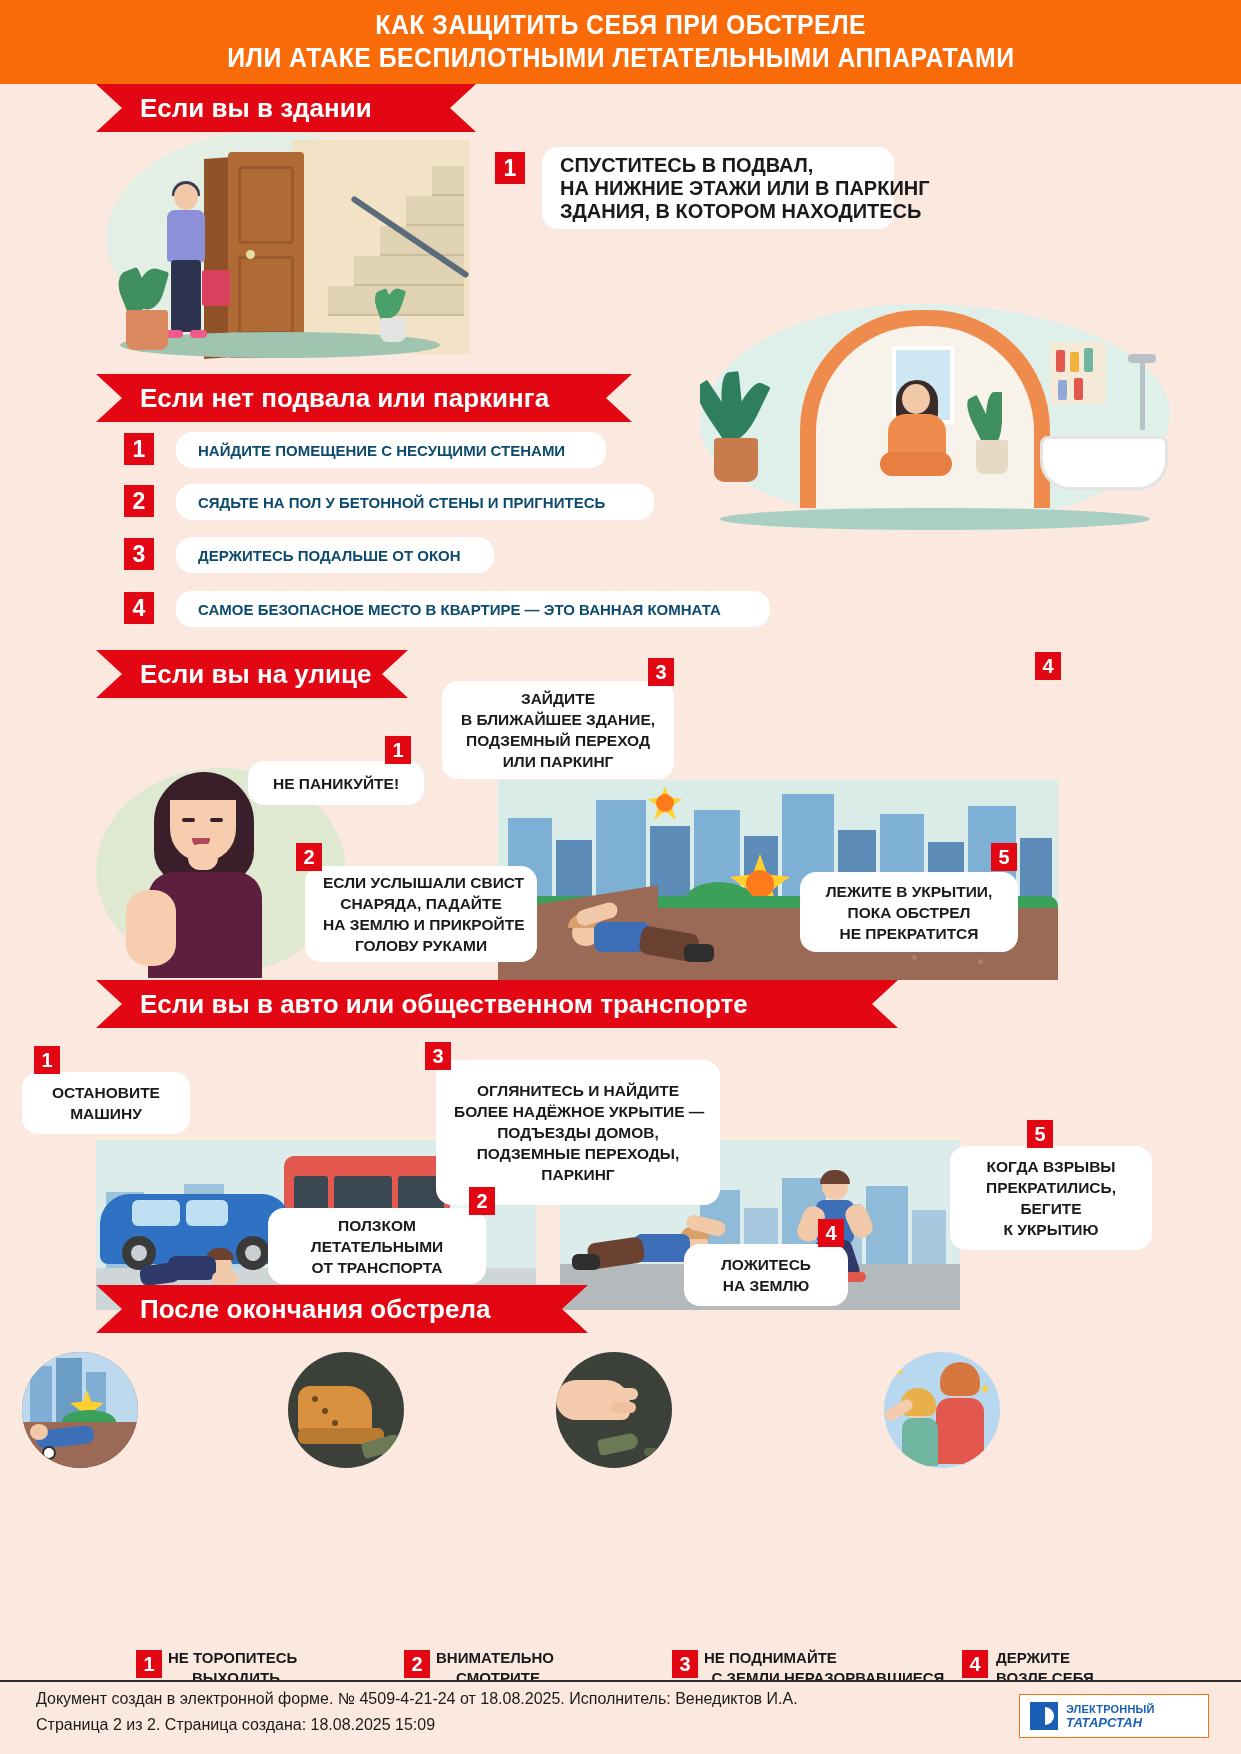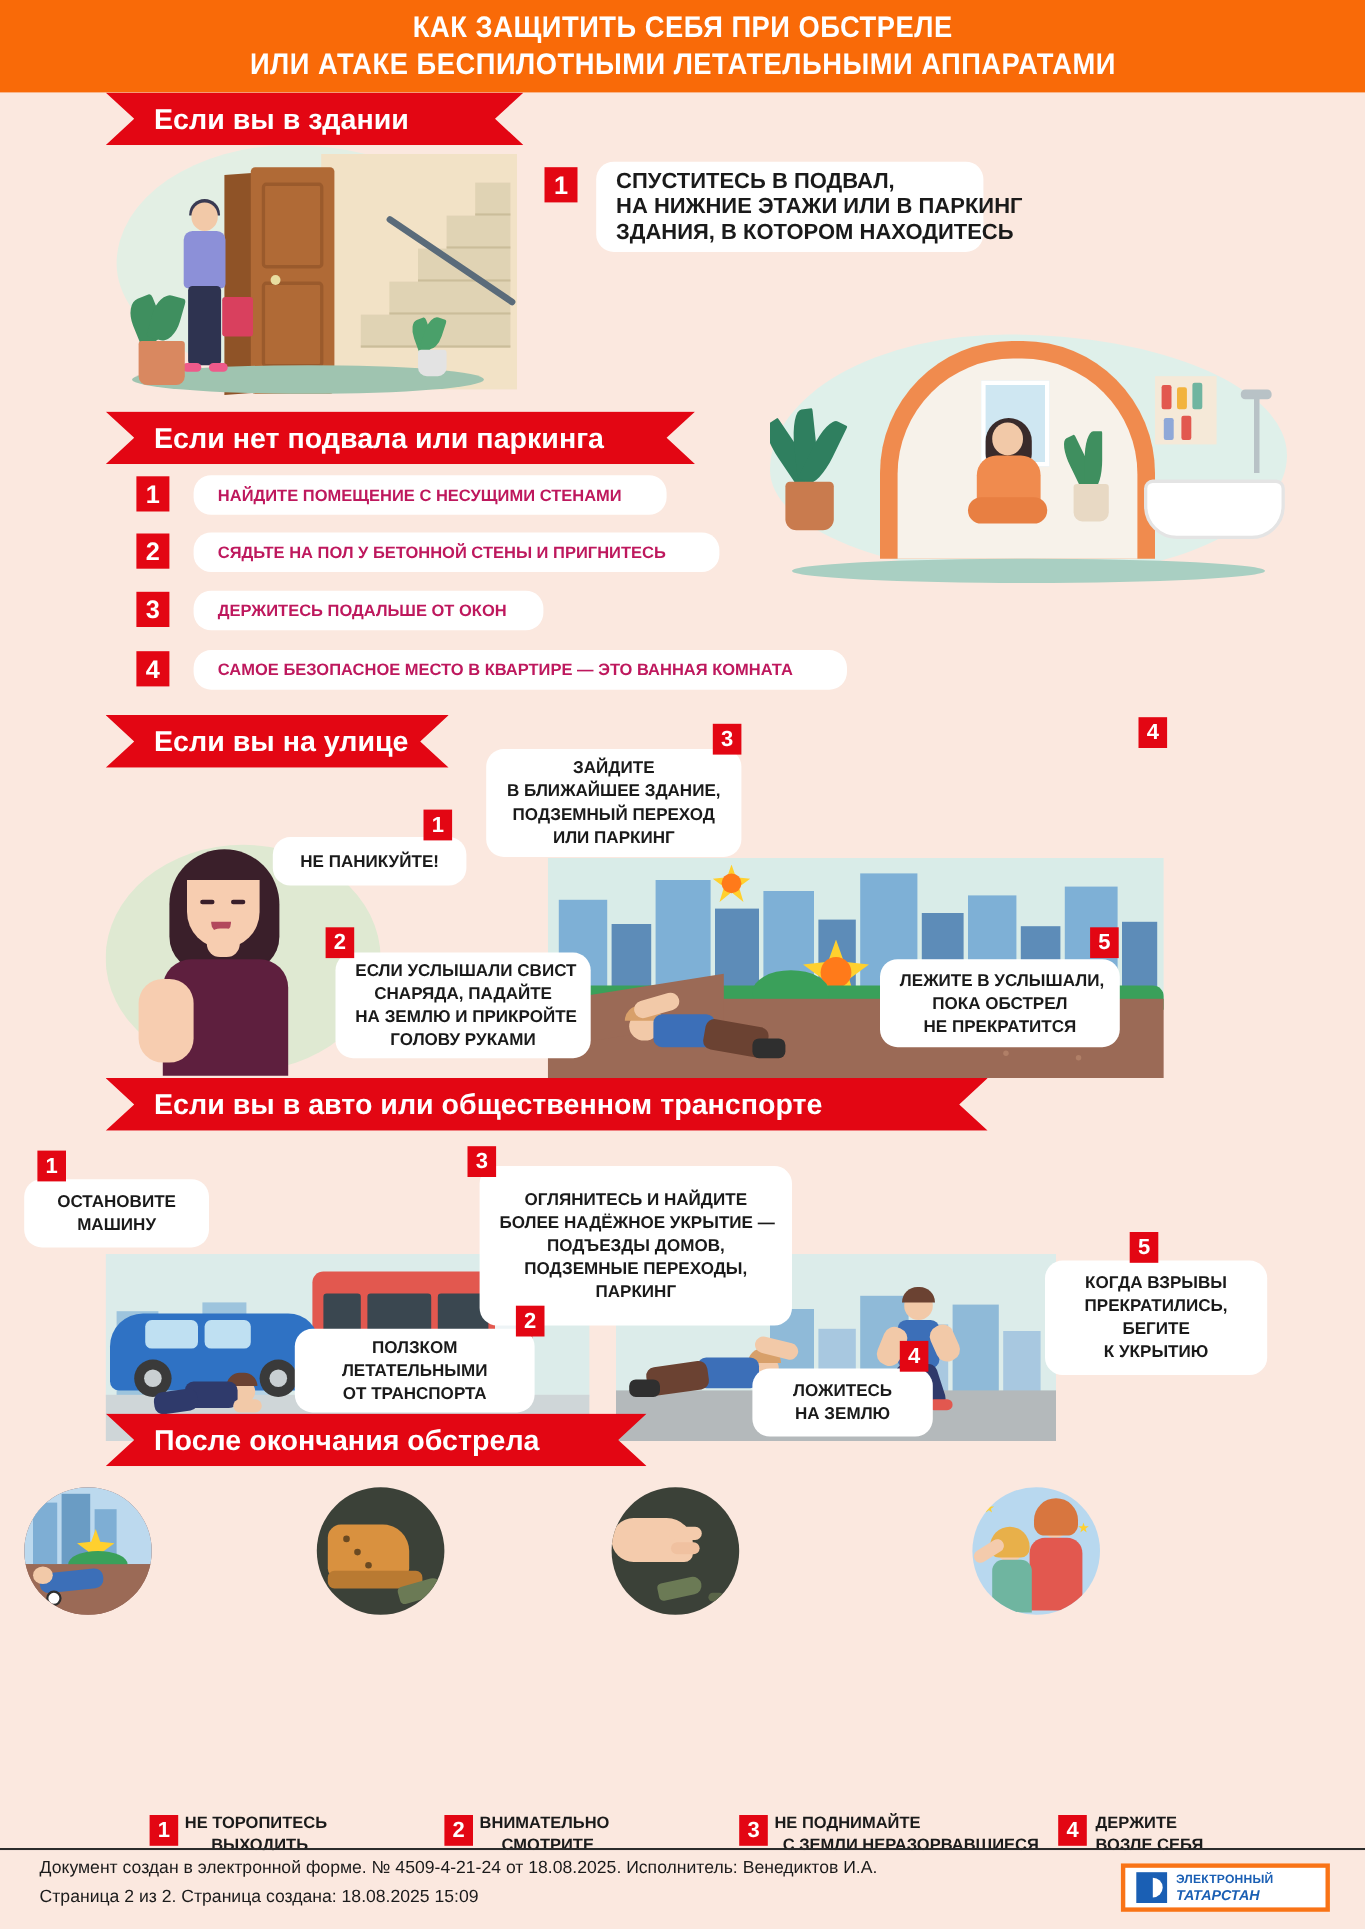--- a/index.html
+++ b/index.html
@@ -57,21 +57,21 @@
     white-space: nowrap;
   }
   .bubble.ctr div { text-align: center; }
   .bubble.lg div { font-size: 20px; line-height: 23px; }
 
   
   .pill {
     position: absolute; background: #ffffff; border-radius: 16px;
     display: flex; align-items: center; padding: 0 22px; height: 36px; z-index: 6;
   }
-  .pill span { color: #be185d; font-weight: 700; font-size: 15px; white-space: nowrap; }
+  .pill span { color: #0c4a6e; font-weight: 700; font-size: 15px; white-space: nowrap; }
 
   
   .scene { position: absolute; overflow: hidden; }
 
   
   .s1 { left: 96px; top: 122px; width: 400px; height: 250px; }
   .s1 .bg { position:absolute; left:10px; top:10px; width:330px; height:215px; background:#e3efe4; border-radius: 48% 52% 44% 56% / 50% 46% 54% 50%; }
   .s1 .floor { position:absolute; left:24px; bottom:14px; width:320px; height:26px; background:#9fc4b0; border-radius:50%; }
   .s1 .wallR { position:absolute; left:196px; top:18px; width:178px; height:214px; background:#f2e2c6; }
   .s1 .door { position:absolute; left:132px; top:30px; width:76px; height:206px; background:#b06a36; border-radius:4px; }
@@ -174,21 +174,21 @@
     position:absolute; left:0; top:1682px; width:1241px; height:72px; background:#fbe8df;
   }
   .footer .ftxt {
     position:absolute; left:36px; color:#1b1b1b; font-size:16px;
     font-family:"Liberation Sans", sans-serif; white-space:nowrap;
   }
   .footer .f1 { top:8px; }
   .footer .f2 { top:34px; }
   .logo {
     position:absolute; right:32px; top:12px; width:190px; height:44px;
-    background:#ffffff; border:4px solid #f97316; display:flex; align-items:center; gap:8px; padding:0 10px;
+    background:#ffffff; border:1px solid #f97316; display:flex; align-items:center; gap:8px; padding:0 10px;
   }
   .logo .mark { width:28px; height:28px; background:#1a5fb4; position:relative; flex:0 0 auto; }
   .logo .mark:after { content:""; position:absolute; right:4px; top:5px; width:9px; height:18px; background:#fff; border-radius:0 9px 9px 0; }
   .logo .ltxt { display:flex; flex-direction:column; line-height:14px; }
   .logo .ltxt b { font-size:11px; color:#1a5fb4; letter-spacing:0.2px; }
   .logo .ltxt i { font-size:13px; color:#1a5fb4; font-weight:700; font-style:italic; }
 </style>
 </head>
 <body>
 
@@ -379,21 +379,21 @@
     <div>ЗАЙДИТЕ</div>
     <div>В БЛИЖАЙШЕЕ ЗДАНИЕ,</div>
     <div>ПОДЗЕМНЫЙ ПЕРЕХОД</div>
     <div>ИЛИ ПАРКИНГ</div>
   </div>
 
   <div class="num sm" style="left:1035px; top:652px;">4</div>
 
   <div class="num sm" style="left:991px; top:843px;">5</div>
   <div class="bubble ctr" style="left:800px; top:872px; width:218px; height:80px;">
-    <div>ЛЕЖИТЕ В УСЛЫШАЛИ,</div>
+    <div>ЛЕЖИТЕ В УКРЫТИИ,</div>
     <div>ПОКА ОБСТРЕЛ</div>
     <div>НЕ ПРЕКРАТИТСЯ</div>
   </div>
 
   <div class="ribbon" style="left:96px; top:980px; width:802px;">
     <span>Если вы в авто или общественном транспорте</span>
   </div>
 
   <div class="scene s5">
     <div class="sky"></div>

